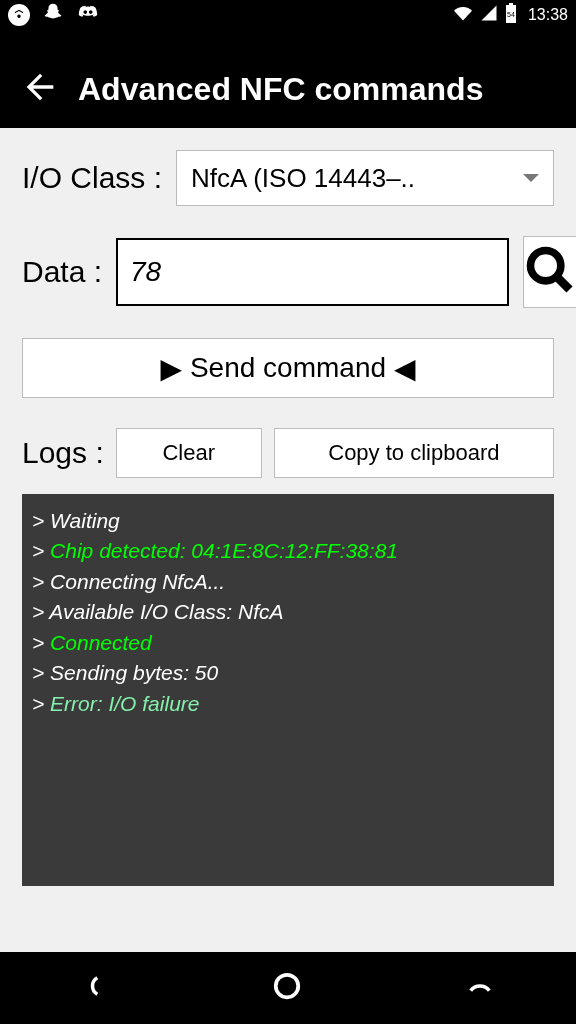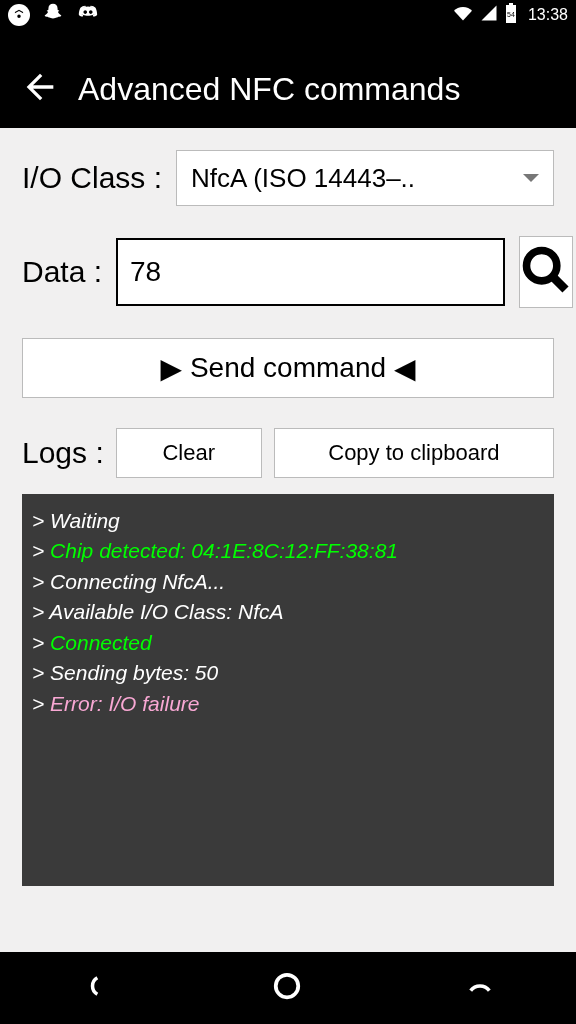--- a/index.html
+++ b/index.html
@@ -15,38 +15,38 @@
     .status-left { display: flex; gap: 12px; align-items: center; }
     .status-right { margin-left: auto; display: flex; gap: 6px; align-items: center; }
     .circ { width: 22px; height: 22px; border-radius: 50%; background: #fff; display: flex; align-items: center; justify-content: center; color: #000; font-size: 14px; }
 
     
     .header {
       height: 98px; background: #000; color: #fff;
       display: flex; align-items: center; gap: 18px; padding: 0 20px; padding-top: 20px;
     }
     .header svg { width: 40px; height: 40px; }
-    .header-title { font-size: 32px; font-weight: normal; }
+    .header-title { font-size: 32px; font-weight: bold; }
 
     
     .main { flex: 1; background: #f1f0f0; padding: 22px; }
     .row { display: flex; align-items: center; gap: 14px; margin-bottom: 30px; }
     .label { font-size: 30px; color: #000; white-space: nowrap; }
     .select-box {
       flex: 1; background: #fff; border: 1px solid #bbb; height: 56px;
       display: flex; align-items: center; padding: 8px 14px; font-size: 26px;
       overflow: hidden; position: relative;
     }
     .select-text { flex: 1; white-space: nowrap; overflow: hidden; }
     .dropdown-arrow {
       width: 0; height: 0; border-left: 8px solid transparent; border-right: 8px solid transparent;
       border-top: 8px solid #777; margin-left: 10px;
     }
     .data-input {
-      flex: 1; height: 68px; border: 2px solid #000; font-size: 28px; padding: 0 12px; background: #fff;
+      flex: 1; height: 68px; border: 2px solid #000; font-size: 28px; padding: 0 12px; background: #fff; font-style: italic;
     }
     .search-btn {
       width: 100px; height: 72px; border: 1px solid #bbb; background: #fff;
       display: flex; align-items: center; justify-content: center;
     }
     .send-btn {
       width: 100%; height: 60px; border: 1px solid #bbb; background: #fff;
       font-size: 28px; display: flex; align-items: center; justify-content: center; gap: 8px;
       margin-bottom: 30px;
     }
@@ -58,21 +58,21 @@
     .clear-btn { width: 146px; }
     .copy-btn { flex: 1; }
 
     
     .log-panel {
       background: #3a3a3a; color: #fff; font-size: 21px; line-height: 1.45;
       padding: 12px 10px; height: 392px; overflow: hidden; font-style: italic;
     }
     .log-line { white-space: nowrap; }
     .log-green { color: #00ff00; }
-    .log-red { color: #f9a8d4; }
+    .log-red { color: #86efac; }
     .pfx { color: #fff; }
 
     
     .navbar {
       height: 72px; background: #000; display: flex; justify-content: space-around; align-items: center;
     }
     .nav-btn { color: #fff; }
   </style>
 </head>
 <body>

